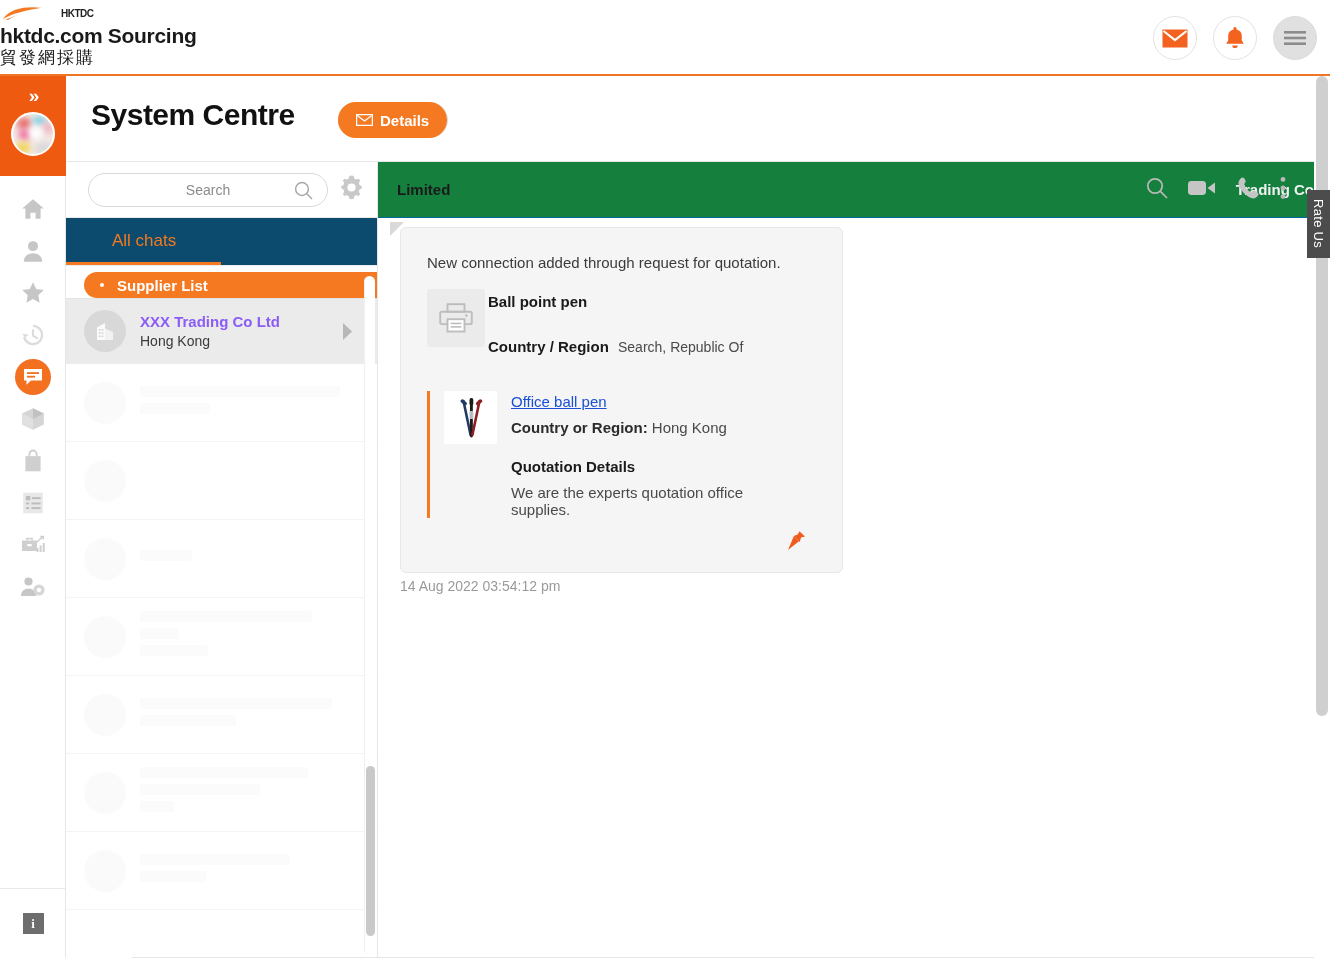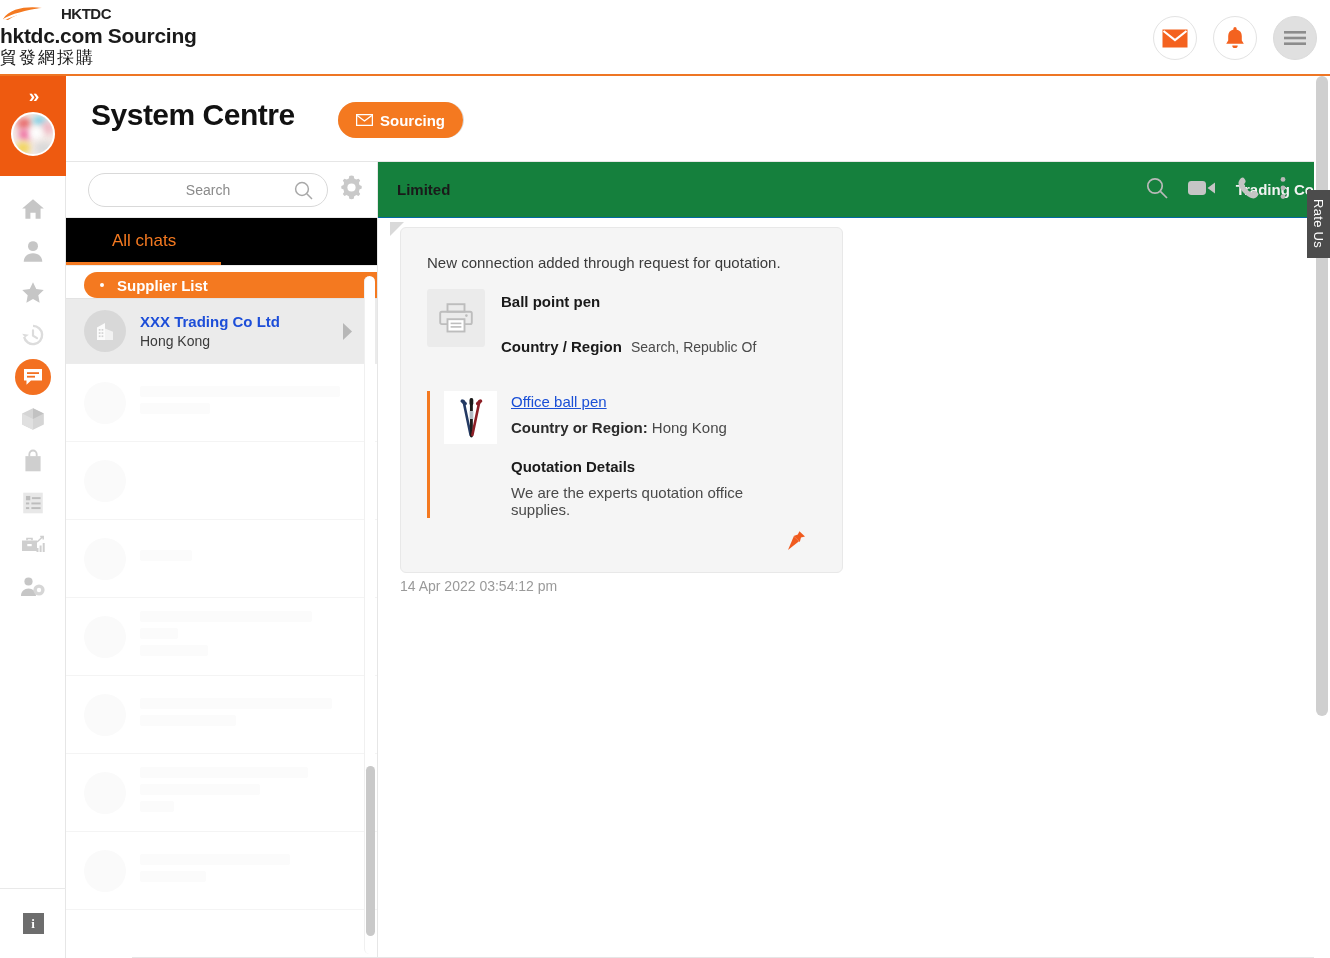--- a/index.html
+++ b/index.html
@@ -12,21 +12,21 @@
   .page { position: relative; width: 1330px; height: 958px; }
 
   
   .topbar {
     position: absolute; left: 0; top: 0; width: 1330px; height: 76px;
     background: #ffffff; border-bottom: 2px solid #ee7624;
   }
   .brand { position: absolute; left: 0px; top: 3px; }
   .brand-logo-row { display: flex; align-items: center; height: 20px; padding-left: 2px; }
   .hktdc-swoosh { width: 58px; height: 17px; display:block; }
-  .hktdc-word { font-size: 15px; font-weight: bold; color: #222; letter-spacing: -0.5px;
+  .hktdc-word { font-size: 10px; font-weight: bold; color: #222; letter-spacing: -0.5px;
                 font-family: "Liberation Sans", sans-serif; margin-left: 1px; }
   .brand-en { font-size: 21px; font-weight: bold; color: #1a1a1a; line-height: 24px;
               letter-spacing: -0.3px; margin-top: 1px; padding-left: 0px; }
   .brand-zh { font-size: 17px; color: #1a1a1a; line-height: 20px; letter-spacing: 2px; padding-left: 0px;}
 
   .topbar-icons { position: absolute; right: 13px; top: 16px; display: flex; gap: 16px; }
   .circ-btn {
     width: 44px; height: 44px; border-radius: 50%;
     border: 1px solid #e3e3e3; background: #fff;
     display: flex; align-items: center; justify-content: center; cursor: pointer;
@@ -98,42 +98,42 @@
   .searchrow { height: 56px; border-bottom: 1px solid #eaeaea; display: flex; align-items: center;
                padding: 0 8px 0 22px; background:#fff; }
   .searchbox {
     flex: 1; height: 34px; border: 1px solid #d9d9d9; border-radius: 17px;
     display: flex; align-items: center; justify-content: center; position: relative;
   }
   .searchbox .ph { font-size: 14px; color: #8a8a8a; }
   .searchbox .mag { position: absolute; right: 14px; top: 7px; }
   .gear { margin-left: 10px; margin-right: 4px; cursor: pointer; }
 
-  .tabsrow { height: 48px; position: relative; border-bottom: 1px solid #ececec; background:#000000; }
+  .tabsrow { height: 48px; position: relative; border-bottom: 1px solid #ececec; background:#0c4a6e; }
   .ltab { position: absolute; top: 13px; font-size: 17px; cursor: pointer; }
   .ltab.sel { left: 46px; color: #f47920; }
   .ltab.faded { left: 226px; color: #fbf2eb; }
   .ltab-underline { position: absolute; left: 0; bottom: 0; width: 155px; height: 3px; background: #f47920; }
 
   .supplier-head {
     position: relative; height: 26px; margin-top: 6px;
     background: #f47920; color: #fff; border-radius: 13px 0 0 13px;
     margin-left: 18px; display: flex; align-items: center; font-weight: bold; font-size: 15px;
   }
   .supplier-head .dot { width: 4px; height: 4px; border-radius: 50%; background: #fff; margin: 0 13px 0 16px; }
 
   .chatitem {
     position: relative; height: 66px; display: flex; align-items: center;
     padding-left: 18px; border-bottom: 1px solid #ececec; cursor: pointer;
   }
   .chatitem.sel { background: #ebebeb; border-top: 1px solid #e3e3e3; }
   .chatavatar { width: 42px; height: 42px; border-radius: 50%; background: #d8d8d8;
                 display:flex; align-items:center; justify-content:center; flex: 0 0 auto; }
   .chatmeta { margin-left: 14px; }
-  .chatname { font-size: 15px; font-weight: bold; color: #1d4ed8; }
+  .chatname { font-size: 15px; font-weight: bold; color: #8b5cf6; }
   .chatloc { font-size: 14px; color: #3a3a3a; margin-top: 3px; }
   .chat-arrow { position: absolute; right: 24px; top: 24px; }
 
   .ghostitem { position: relative; height: 78px; display:flex; align-items:center;
                padding-left: 18px; border-bottom: 1px solid #f4f4f4; }
   .ghostavatar { width: 42px; height: 42px; border-radius: 50%; background: #fafafa; flex:0 0 auto; }
   .ghosttext { margin-left: 14px; }
   .ghostline { height: 11px; background: #fbfbfb; border-radius: 2px; margin-bottom: 6px; }
 
   .listscroll { position: absolute; right: 2px; top: 114px; width: 11px; height: 678px;
@@ -163,21 +163,21 @@
     position: absolute; left: 10px; top: 5px; width: 443px;
     background: #f5f5f5; border: 1px solid #e8e8e8; border-radius: 6px;
     padding: 26px 36px 20px 26px;
   }
   .bub-lead { font-size: 15px; color: #3b3b3b; margin-bottom: 18px; }
   .prodrow { display: flex; align-items: flex-start; }
   .prodthumb {
     width: 58px; height: 58px; background: #ebebeb; border-radius: 3px;
     display:flex; align-items:center; justify-content:center; flex:0 0 auto;
   }
-  .prodinfo { margin-left: 16px; padding-top: 4px; }
+  .prodinfo { margin-left: 3px; padding-top: 4px; }
   .prodname { font-size: 15px; font-weight: bold; color: #1a1a1a; }
   .prodcr { margin-top: 28px; font-size: 15px; }
   .prodcr b { color: #1a1a1a; }
   .prodcr span { color: #4a4a4a; margin-left: 5px; font-size: 14px; }
 
   .quotebox { margin-top: 36px; border-left: 3px solid #f47920; padding-left: 14px; display: flex; }
   .qthumb { width: 53px; height: 53px; background: #fff; flex: 0 0 auto;
             display:flex; align-items:center; justify-content:center; }
   .qinfo { margin-left: 14px; padding-top: 2px; }
   .qlink { font-size: 15px; color: #1a4fd6; text-decoration: underline; cursor: pointer; }
@@ -364,21 +364,21 @@
   <div class="main">
 
     <div class="pagehead">
       <div class="pagetitle">System Centre</div>
       <div class="tabgroup">
         <div class="tabpill active">
           <svg width="17" height="12" viewBox="0 0 17 12">
             <rect x="0.6" y="0.6" width="15.8" height="10.8" fill="none" stroke="#ffffff" stroke-width="1.3"></rect>
             <path d="M1.2 1.4 L8.5 7 L15.8 1.4" stroke="#ffffff" stroke-width="1.3" fill="none"></path>
           </svg>
-          <span>Sourcing</span>
+          <span>Details</span>
         </div>
       </div>
     </div>
 
     <div class="body">
 
       <div class="listpanel">
 
         <div class="searchrow">
           <div class="searchbox">
@@ -576,21 +576,21 @@
                 <span class="pin">
                   <svg width="20" height="21" viewBox="0 0 20 21">
                     <path d="M13.4 1.2 L19 6.4 l-4 1.2 -1.2 4.4 -6.2-6 4.2-1.4 z" fill="#f05a1e"></path>
                     <path d="M7.8 6.2 L13 11.2 L2 20 z" fill="#f05a1e"></path>
                   </svg>
                 </span>
               </div>
             </div>
           </div>
 
-          <div class="msgtime">14 Apr 2022 03:54:12 pm</div>
+          <div class="msgtime">14 Aug 2022 03:54:12 pm</div>
         </div>
 
       </div>
 
     </div>
     <div class="main-bottom-edge"></div>
   </div>
 
   <div class="rateus">
     <span>Rate Us</span>

